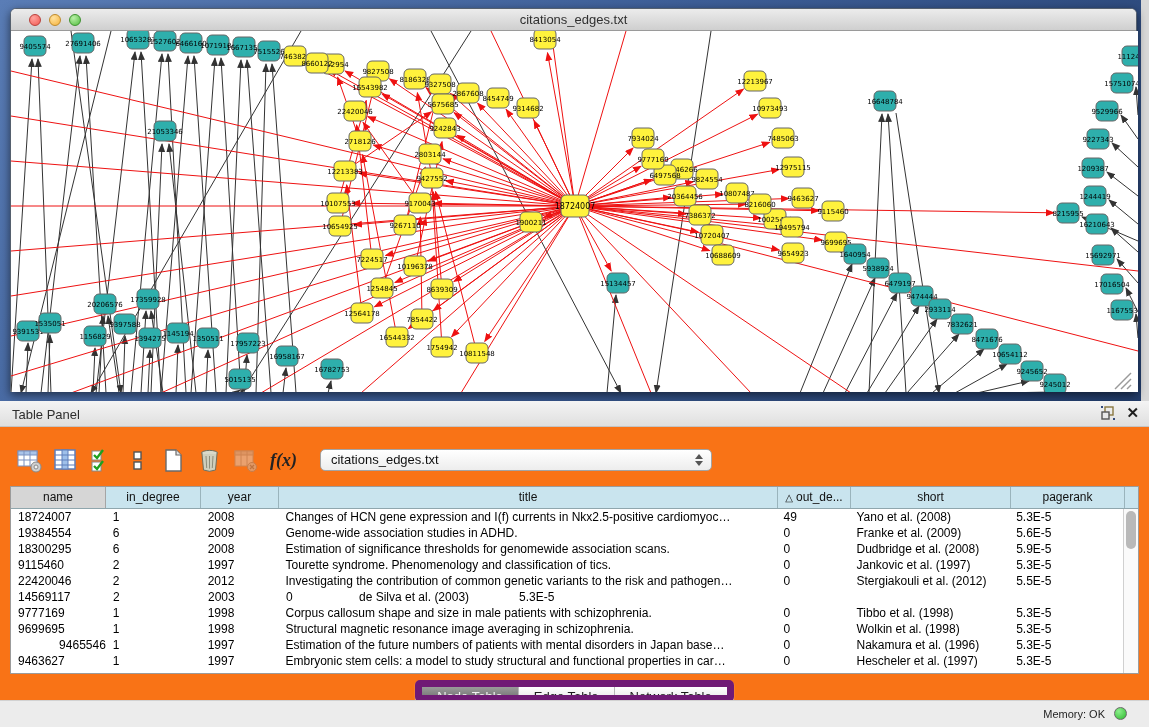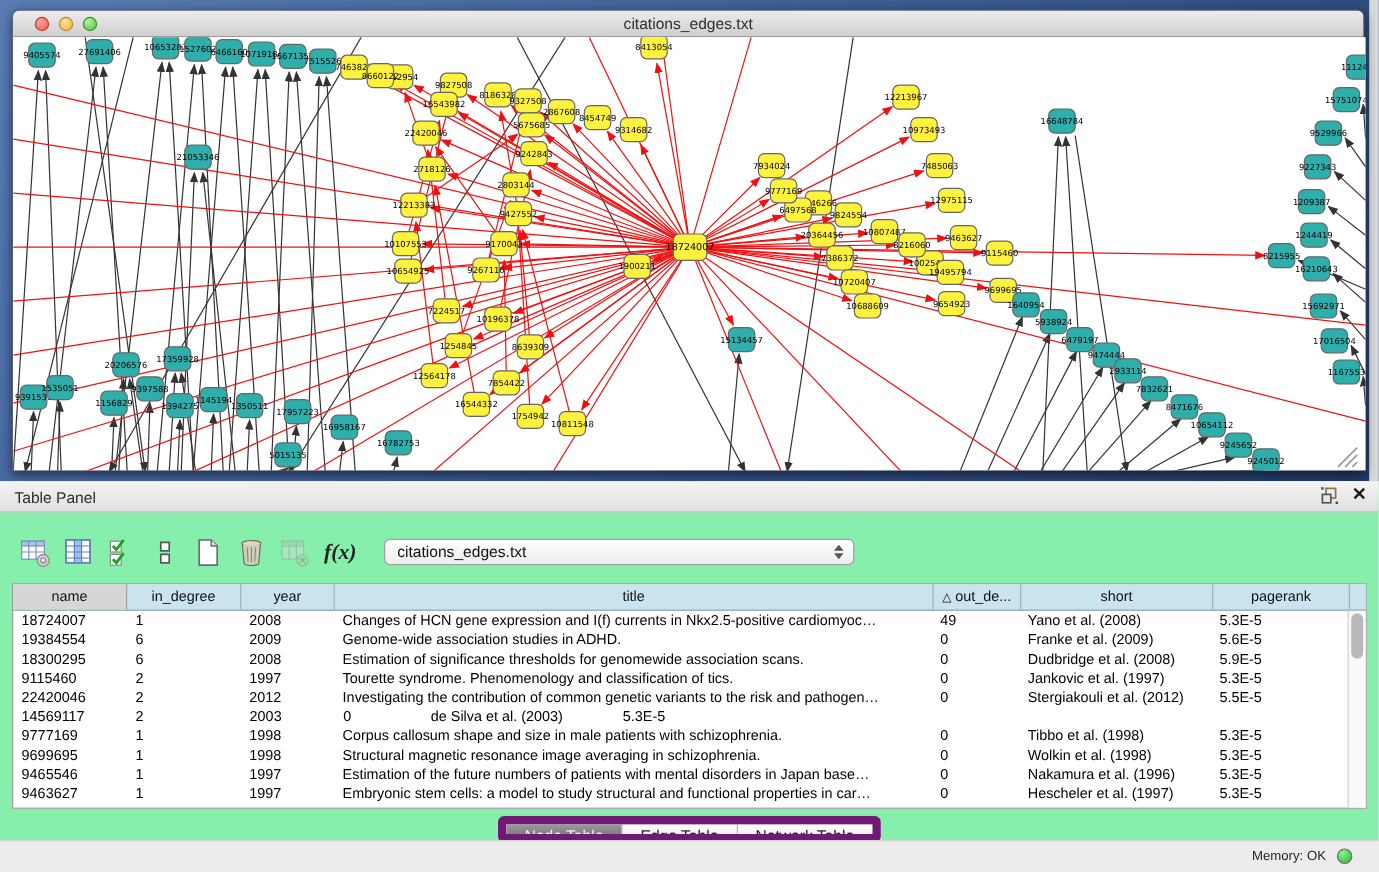--- a/index.html
+++ b/index.html
@@ -18,21 +18,21 @@
               border-bottom:1px solid #9a9a9a; position:relative; }
   .titlebar .title { position:absolute; left:0; right:0; top:3px; text-align:center;
                      font-size:13px; color:#303030; }
   .tl { position:absolute; top:5px; width:12px; height:12px; border-radius:50%; display:block; }
   .tl.red    { left:18px; background:radial-gradient(circle at 35% 30%,#ffa39e,#f25a52); border:1px solid #ba403a; }
   .tl.yellow { left:38px; background:radial-gradient(circle at 35% 30%,#ffe29e,#f6b23c); border:1px solid #bf8a2b; }
   .tl.green  { left:58px; background:radial-gradient(circle at 35% 30%,#b9f0a8,#52bd3f); border:1px solid #3f9330; }
   svg.netcanvas { display:block; width:1127px; height:361px; background:#fff; }
 
   
-  .table-panel { position:absolute; left:0; top:401px; width:1149px; height:299px; background:#86efac; }
+  .table-panel { position:absolute; left:0; top:401px; width:1149px; height:299px; background:#f97316; }
   .splitter-handle { position:absolute; left:567px; top:0px; width:16px; height:5px;
                      background:#c2c2c2; border-radius:2px; border:1px solid #a5a5a5; }
   .panel-header { height:26px; background:linear-gradient(#f4f4f4,#dfdfdf); border-bottom:1px solid #c4c4c4;
                   position:relative; }
   .panel-header .panel-title { position:absolute; left:12px; top:6px; font-size:13px; color:#2e2e2e; }
   .panel-header .hdr-icons { position:absolute; right:10px; top:4px; display:flex; gap:10px; align-items:center; }
   .float-icon { width:16px; height:16px; }
   .close-x { font-size:15px; font-weight:bold; color:#1d1d1d; line-height:16px; cursor:default; }
 
   .toolbar { position:absolute; left:16px; top:44px; height:30px; display:flex; align-items:center; gap:9px; }
@@ -804,21 +804,21 @@
         <div class="tr">
           <div class="td" style="width: 95px;">9699695</div>
           <div class="td" style="width: 95px;">1</div>
           <div class="td" style="width: 78px;">1998</div>
           <div class="td" style="width: 499px;">Structural magnetic resonance image averaging in schizophrenia.</div>
           <div class="td" style="width: 73px;">0</div>
           <div class="td" style="width: 160px;">Wolkin et al. (1998)</div>
           <div class="td" style="width: 114px;">5.3E-5</div>
         </div>
         <div class="tr">
-          <div class="td" style="width: 95px;">9465546</div>
+          <div class="td" style="width: 95px; text-align: right;">9465546</div>
           <div class="td" style="width: 95px;">1</div>
           <div class="td" style="width: 78px;">1997</div>
           <div class="td" style="width: 499px;">Estimation of the future numbers of patients with mental disorders in Japan base…</div>
           <div class="td" style="width: 73px;">0</div>
           <div class="td" style="width: 160px;">Nakamura et al. (1996)</div>
           <div class="td" style="width: 114px;">5.3E-5</div>
         </div>
         <div class="tr">
           <div class="td" style="width: 95px;">9463627</div>
           <div class="td" style="width: 95px;">1</div>

